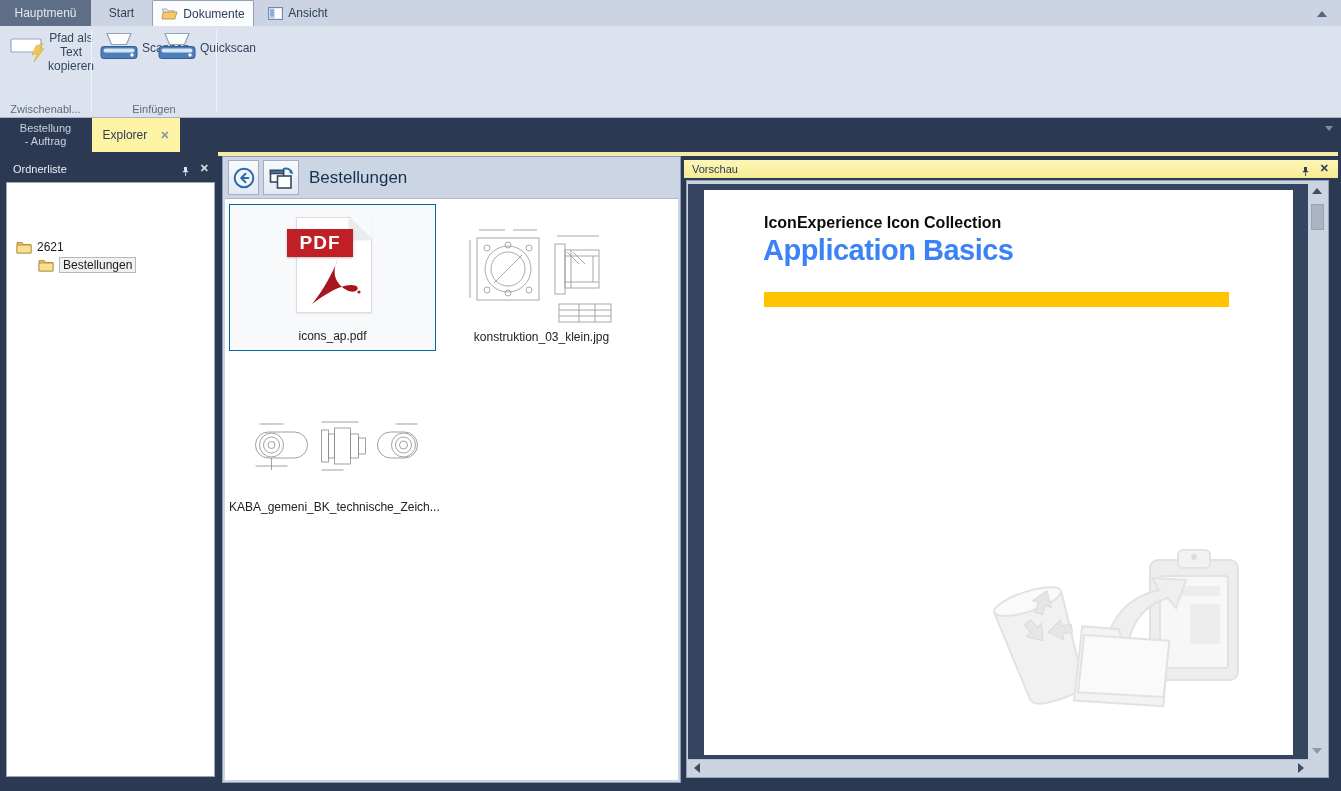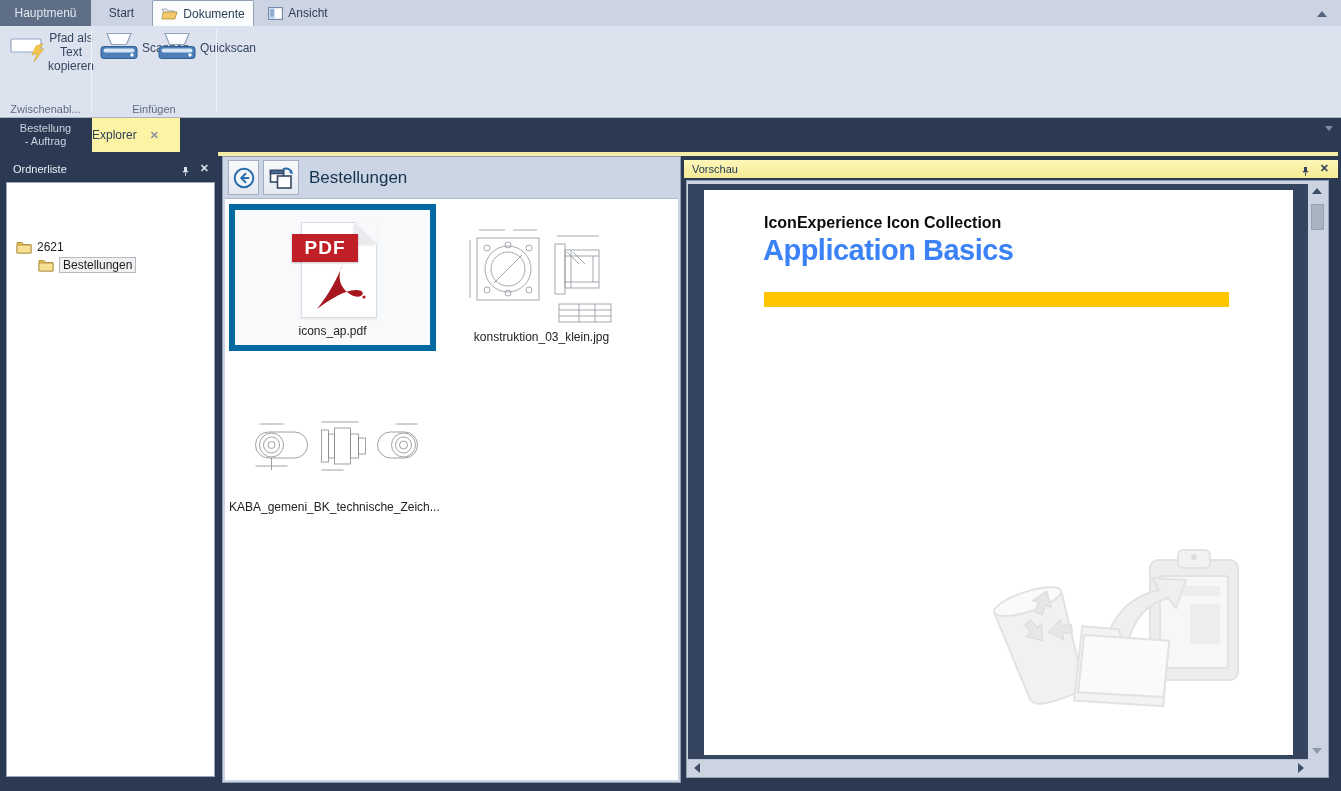--- a/index.html
+++ b/index.html
@@ -24,21 +24,21 @@
   .vsep { position:absolute; top:4px; width:1px; height:82px; background:#bcc5d4; border-right:1px solid #f0f3f8; }
   .rbtn { position:absolute; top:3px; display:flex; flex-direction:row; align-items:center; cursor:default; }
   .rbtn-icon { height:36px; display:flex; align-items:center; justify-content:center; }
   .rbtn-label { font-size:12px; color:#33455e; text-align:center; line-height:14px; margin-top:2px; white-space:pre-line; }
 
   
   .tabstrip { position:absolute; left:0; top:118px; width:1341px; height:34px; background:#2b3a52; }
   .dtab { position:absolute; left:0; top:0; width:91px; height:34px; display:flex; flex-direction:column;
           align-items:center; justify-content:center; font-size:11px; line-height:13px; color:#c9d2df; }
   .dtab-active { position:absolute; left:92px; top:0; width:88px; height:34px; background:#fcf3a5;
-                 display:flex; align-items:center; gap:13px; font-size:12px; color:#2c3e58; }
+                 display:flex; align-items:center; justify-content:center; gap:13px; font-size:12px; color:#2c3e58; }
   .dtab-close { font-size:11px; font-weight:bold; color:#8b93a3; }
   .tab-overflow { position:absolute; right:8px; top:13px; }
   .tab-overflow .tri { width:0; height:0; border-left:4.5px solid transparent; border-right:4.5px solid transparent; border-top:5.5px solid #7f8b9e; }
 
   .yellow-line { position:absolute; left:218px; top:152px; width:1120px; height:4px; background:#f3eda7; }
 
   
   .left-panel { position:absolute; left:3px; top:156px; width:215px; height:627px; background:#2b3a52; }
   .lp-header { position:absolute; left:0; top:4px; width:100%; height:18px; display:flex; align-items:center; }
   .lp-title { font-size:11px; color:#e9eef5; margin-left:10px; }
@@ -50,21 +50,21 @@
 
   
   .mid-panel { position:absolute; left:222px; top:156px; width:459px; height:627px; background:#ccd5e3; border:1px solid #8e9cb3; }
   .mid-header { position:absolute; left:0; top:0; width:100%; height:41px; }
   .hbtn { position:absolute; top:3px; height:35px; background:linear-gradient(#f8fafc,#e4e9f1); border:1px solid #a3aec2;
           display:flex; align-items:center; justify-content:center; }
   .mid-title { position:absolute; left:86px; top:0; line-height:41px; font-size:17px; color:#14334f; }
   .mid-body { position:absolute; left:2px; right:2px; top:41px; bottom:2px; background:#ffffff; border-top:1px solid #aeb9ca; }
 
   .tile { position:absolute; width:207px; height:147px; }
-  .tile.selected { background:#f7f9fb; border:6px solid #0369a1; }
+  .tile.selected { background:#f7f9fb; border:1px solid #0369a1; }
   .tile-name { position:absolute; left:0; right:0; bottom:7px; text-align:center; font-size:12px; color:#222; }
   .thumb { position:absolute; left:50%; transform:translateX(-50%); }
 
   
   .pdficon { position:absolute; left:66px; top:12px; width:76px; height:96px; background:#ffffff;
              border:1px solid #d9dde3; box-shadow:0 1px 2px rgba(0,0,0,0.08); }
   .pdf-fold-cut { position:absolute; right:-1px; top:-1px; width:0; height:0;
                   border-top:22px solid #ffffff; border-left:22px solid transparent; }
   .tile.selected .pdf-fold-cut { border-top-color:#f7f9fb; }
   .pdf-fold { position:absolute; right:-1px; top:-1px; width:0; height:0;

